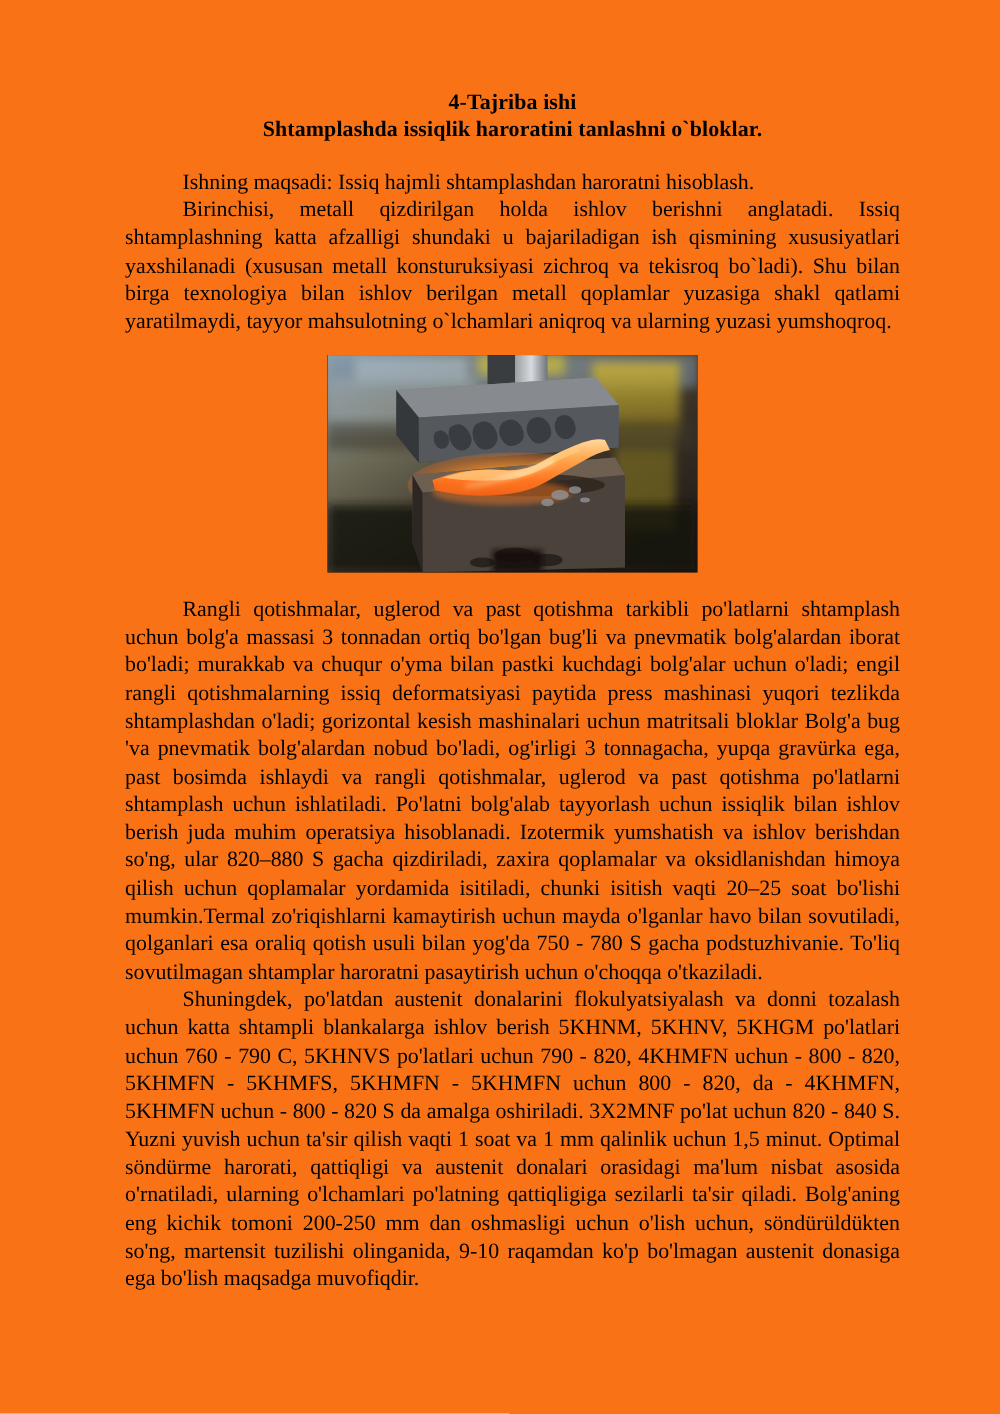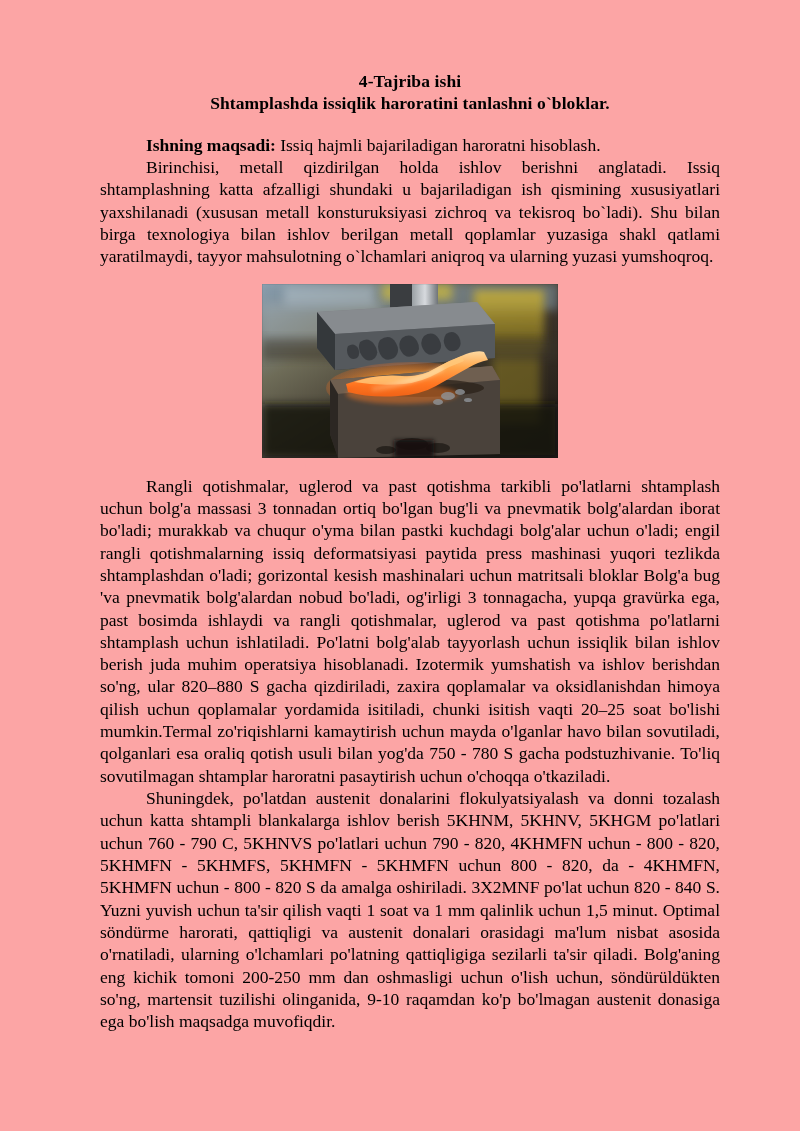--- a/index.html
+++ b/index.html
@@ -8,21 +8,21 @@
     background: #ffffff;
   }
   body {
     font-family: "Liberation Serif", "DejaVu Serif", serif;
     color: #000000;
   }
   .page {
     position: relative;
     width: 800px;
     height: 1131px;
-    background: #fca5a5;
+    background: #f97316;
     box-sizing: border-box;
     overflow: hidden;
   }
   .content {
     position: absolute;
     left: 100px;
     top: 70px;
     width: 620px;
   }
 
@@ -42,21 +42,21 @@
     margin: 0;
     font-size: 17.5px;
     line-height: 1.275;
     text-align: justify;
     text-justify: inter-word;
     text-indent: 46px;
     hyphens: none;
   }
 
   .lead-label {
-    font-weight: bold;
+    font-weight: normal;
   }
 
   .figure-wrap {
     margin: 16px 0 13px 0;
     text-align: center;
   }
   .figure {
     display: inline-block;
     width: 296px;
     height: 174px;
@@ -73,21 +73,21 @@
 <div class="page">
   <div class="content">
 
     <div class="title-block">
       <span class="title-line-1">4-Tajriba ishi</span>
       <span class="title-line-2">Shtamplashda issiqlik haroratini tanlashni o`bloklar.</span>
     </div>
 
     <div class="spacer-after-title"></div>
 
-    <p class="para"><span class="lead-label">Ishning maqsadi:</span><span> Issiq hajmli bajariladigan haroratni hisoblash.</span></p>
+    <p class="para"><span class="lead-label">Ishning maqsadi:</span><span> Issiq hajmli shtamplashdan haroratni hisoblash.</span></p>
 
     <p class="para">Birinchisi, metall qizdirilgan holda ishlov berishni anglatadi. Issiq shtamplashning katta afzalligi shundaki u bajariladigan ish qismining xususiyatlari yaxshilanadi (xususan metall konsturuksiyasi zichroq va tekisroq bo`ladi). Shu bilan birga texnologiya bilan ishlov berilgan metall qoplamlar yuzasiga shakl qatlami yaratilmaydi, tayyor mahsulotning o`lchamlari aniqroq va ularning yuzasi yumshoqroq.</p>
 
     <div class="figure-wrap">
       <div class="figure">
         <svg width="296" height="174" viewBox="0 0 296 174" xmlns="http://www.w3.org/2000/svg">
           <defs>
             <linearGradient id="bgGrad" x1="0" y1="0" x2="1" y2="1">
               <stop offset="0%" stop-color="#8fa4b4"></stop>
               <stop offset="28%" stop-color="#6e6c58"></stop>

